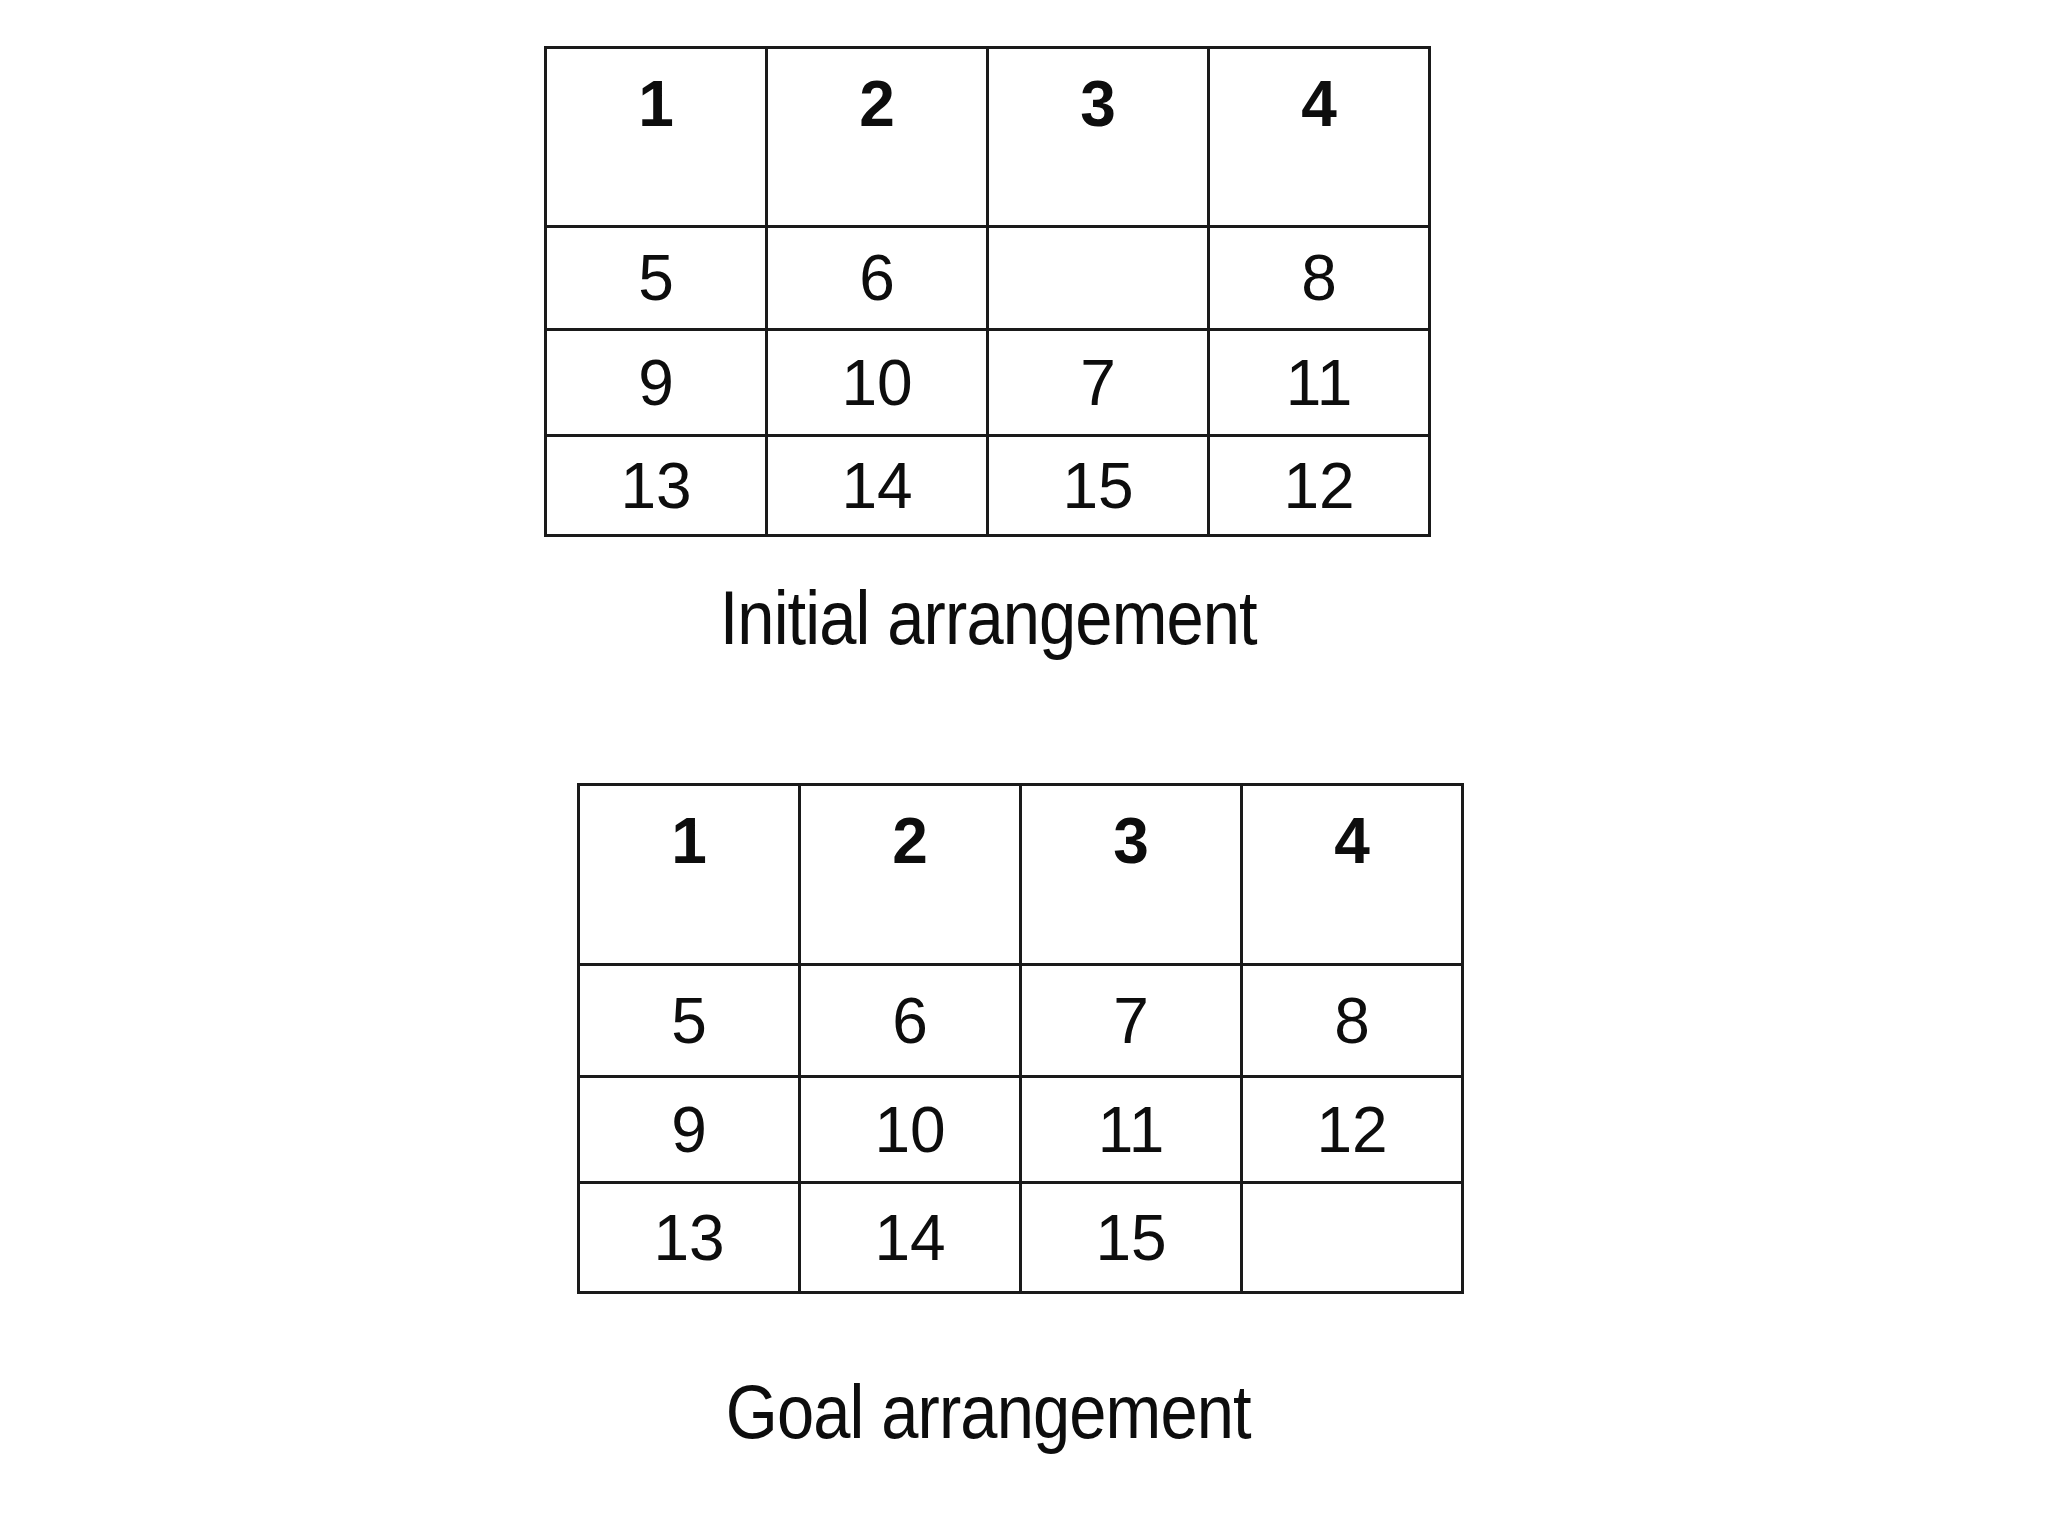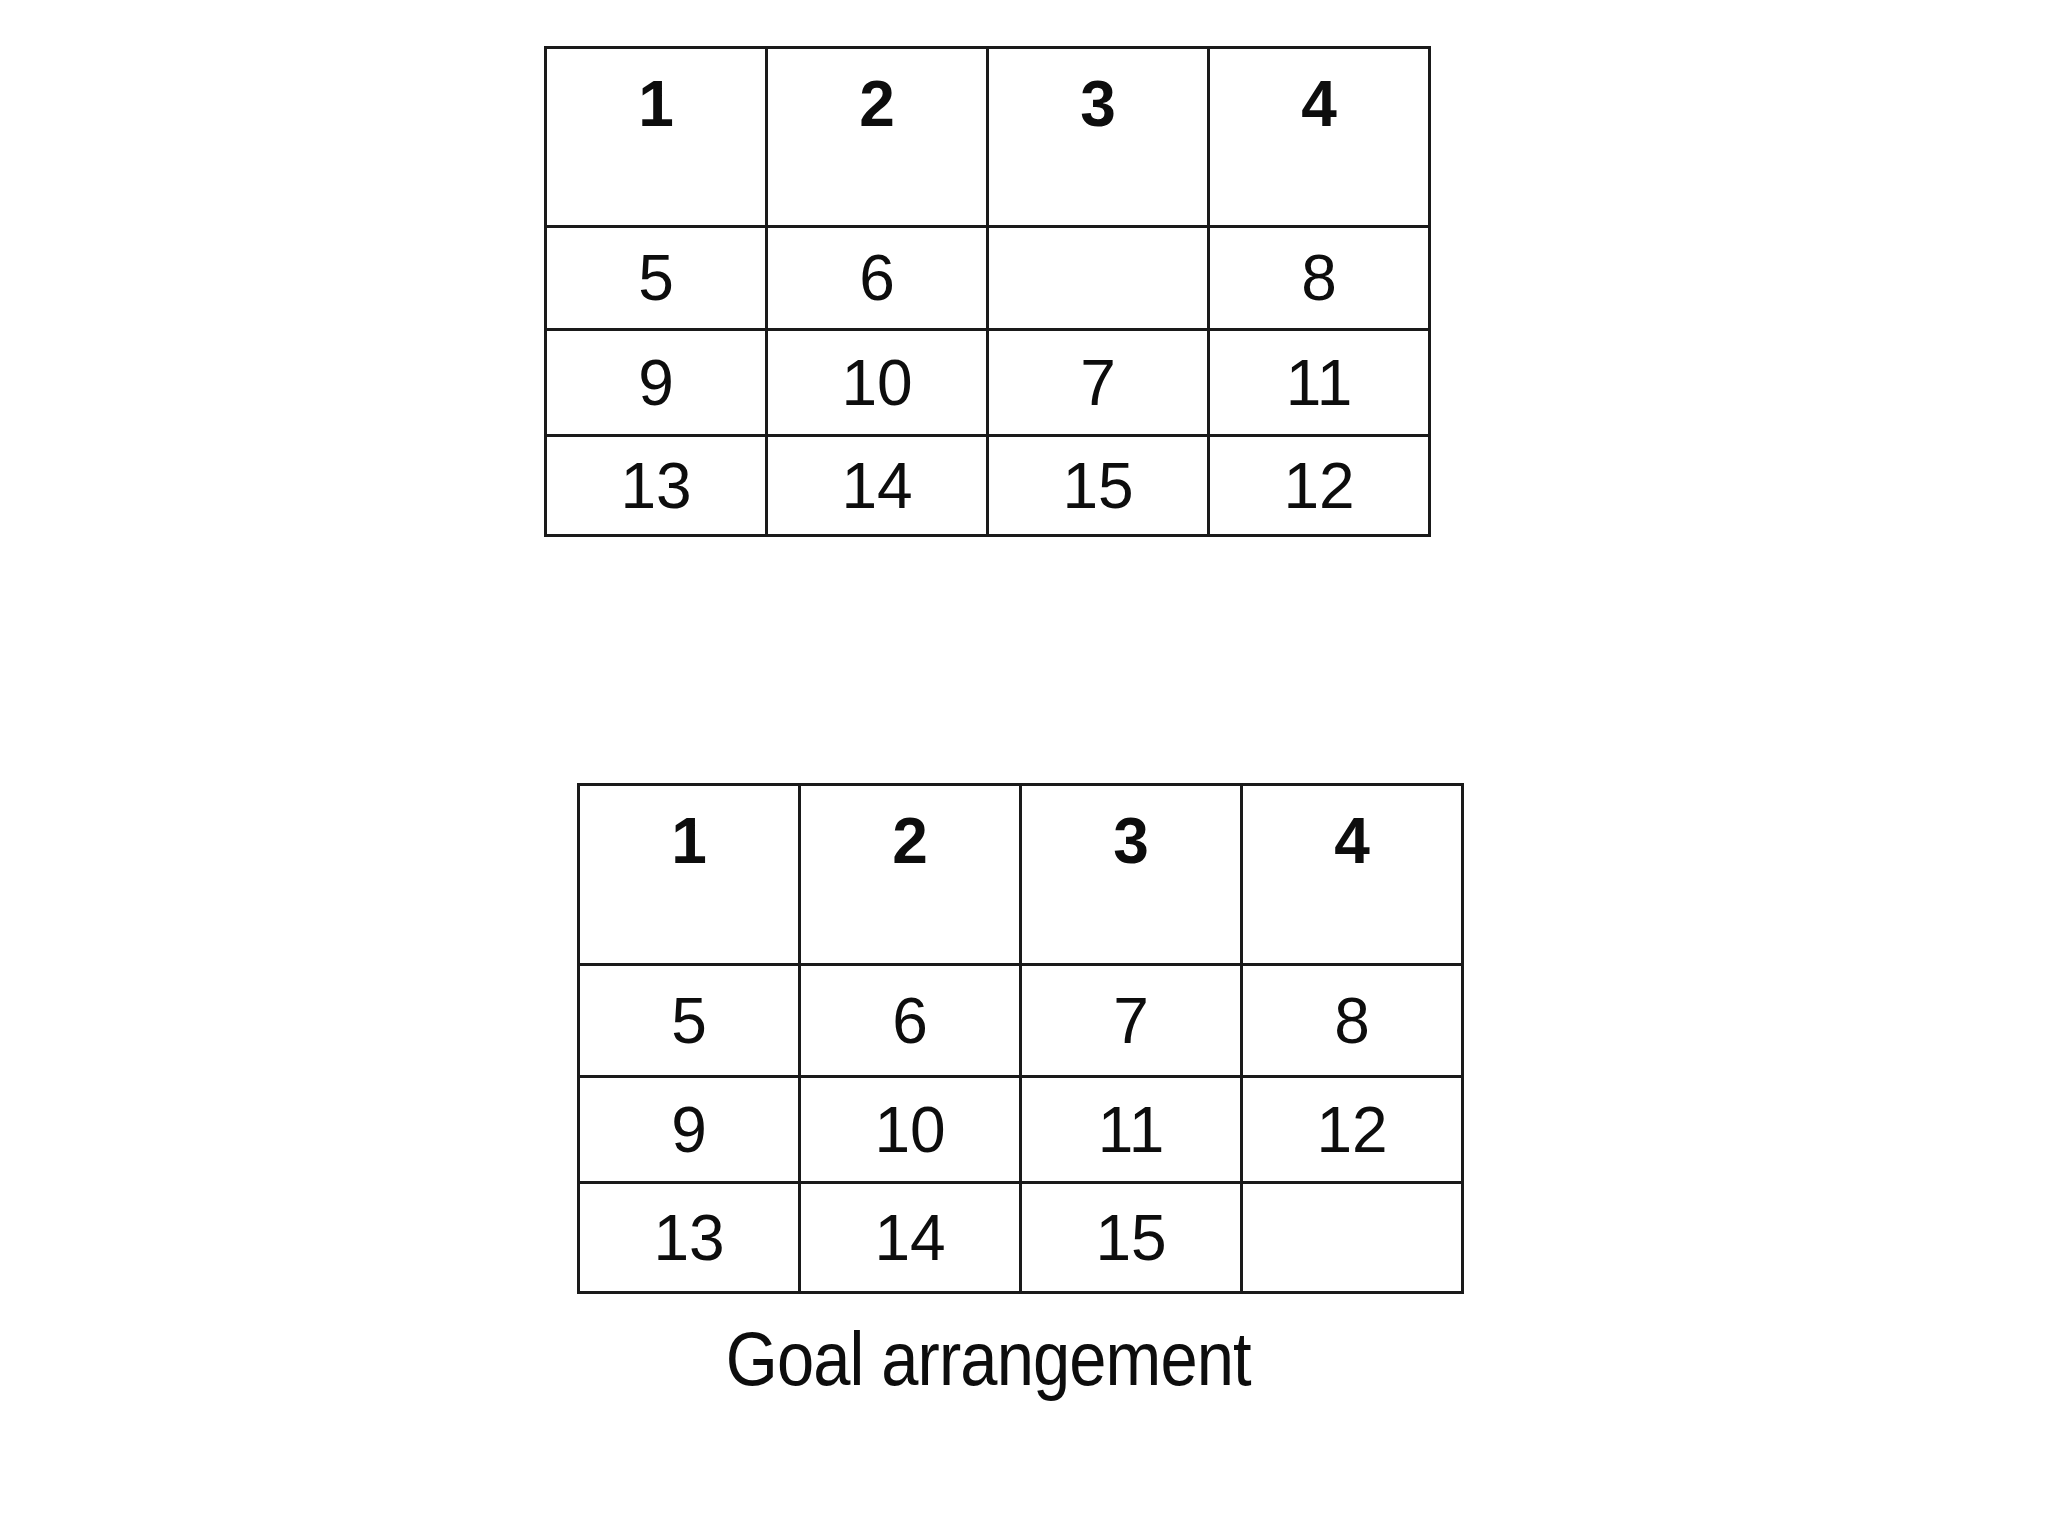--- a/index.html
+++ b/index.html
@@ -56,21 +56,21 @@
     white-space: nowrap;
     color: #0d0d0d;
   }
   .caption .cond {
     display: inline-block;
     transform: scaleX(0.88);
     transform-origin: 50% 50%;
     letter-spacing: -1px;
   }
   .caption-initial { top: 574px; }
-  .caption-goal   { top: 1315px; }
+  .caption-goal   { top: 1368px; }
 </style>
 </head>
 <body>
 
 <div class="canvas">
 
   <table class="grid grid-initial">
     <tbody>
         <tr class="header-row">
       <td>1</td>
@@ -92,20 +92,23 @@
     </tr>
     <tr>
       <td>13</td>
       <td>14</td>
       <td>15</td>
       <td>12</td>
     </tr>
   </tbody>
     </table>
 
+  <div class="caption caption-initial">
+    <span class="cond">Initial arrangement</span>
+  </div>
 
   <table class="grid grid-goal">
     <tbody>
         <tr class="header-row">
       <td>1</td>
       <td>2</td>
       <td>3</td>
       <td>4</td>
     </tr>
     <tr>

